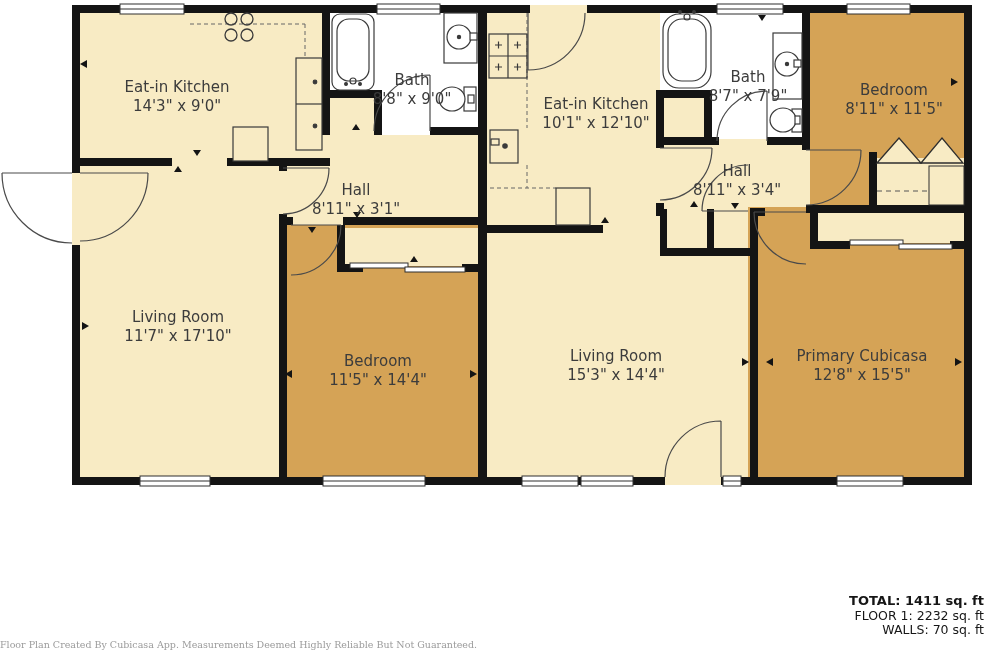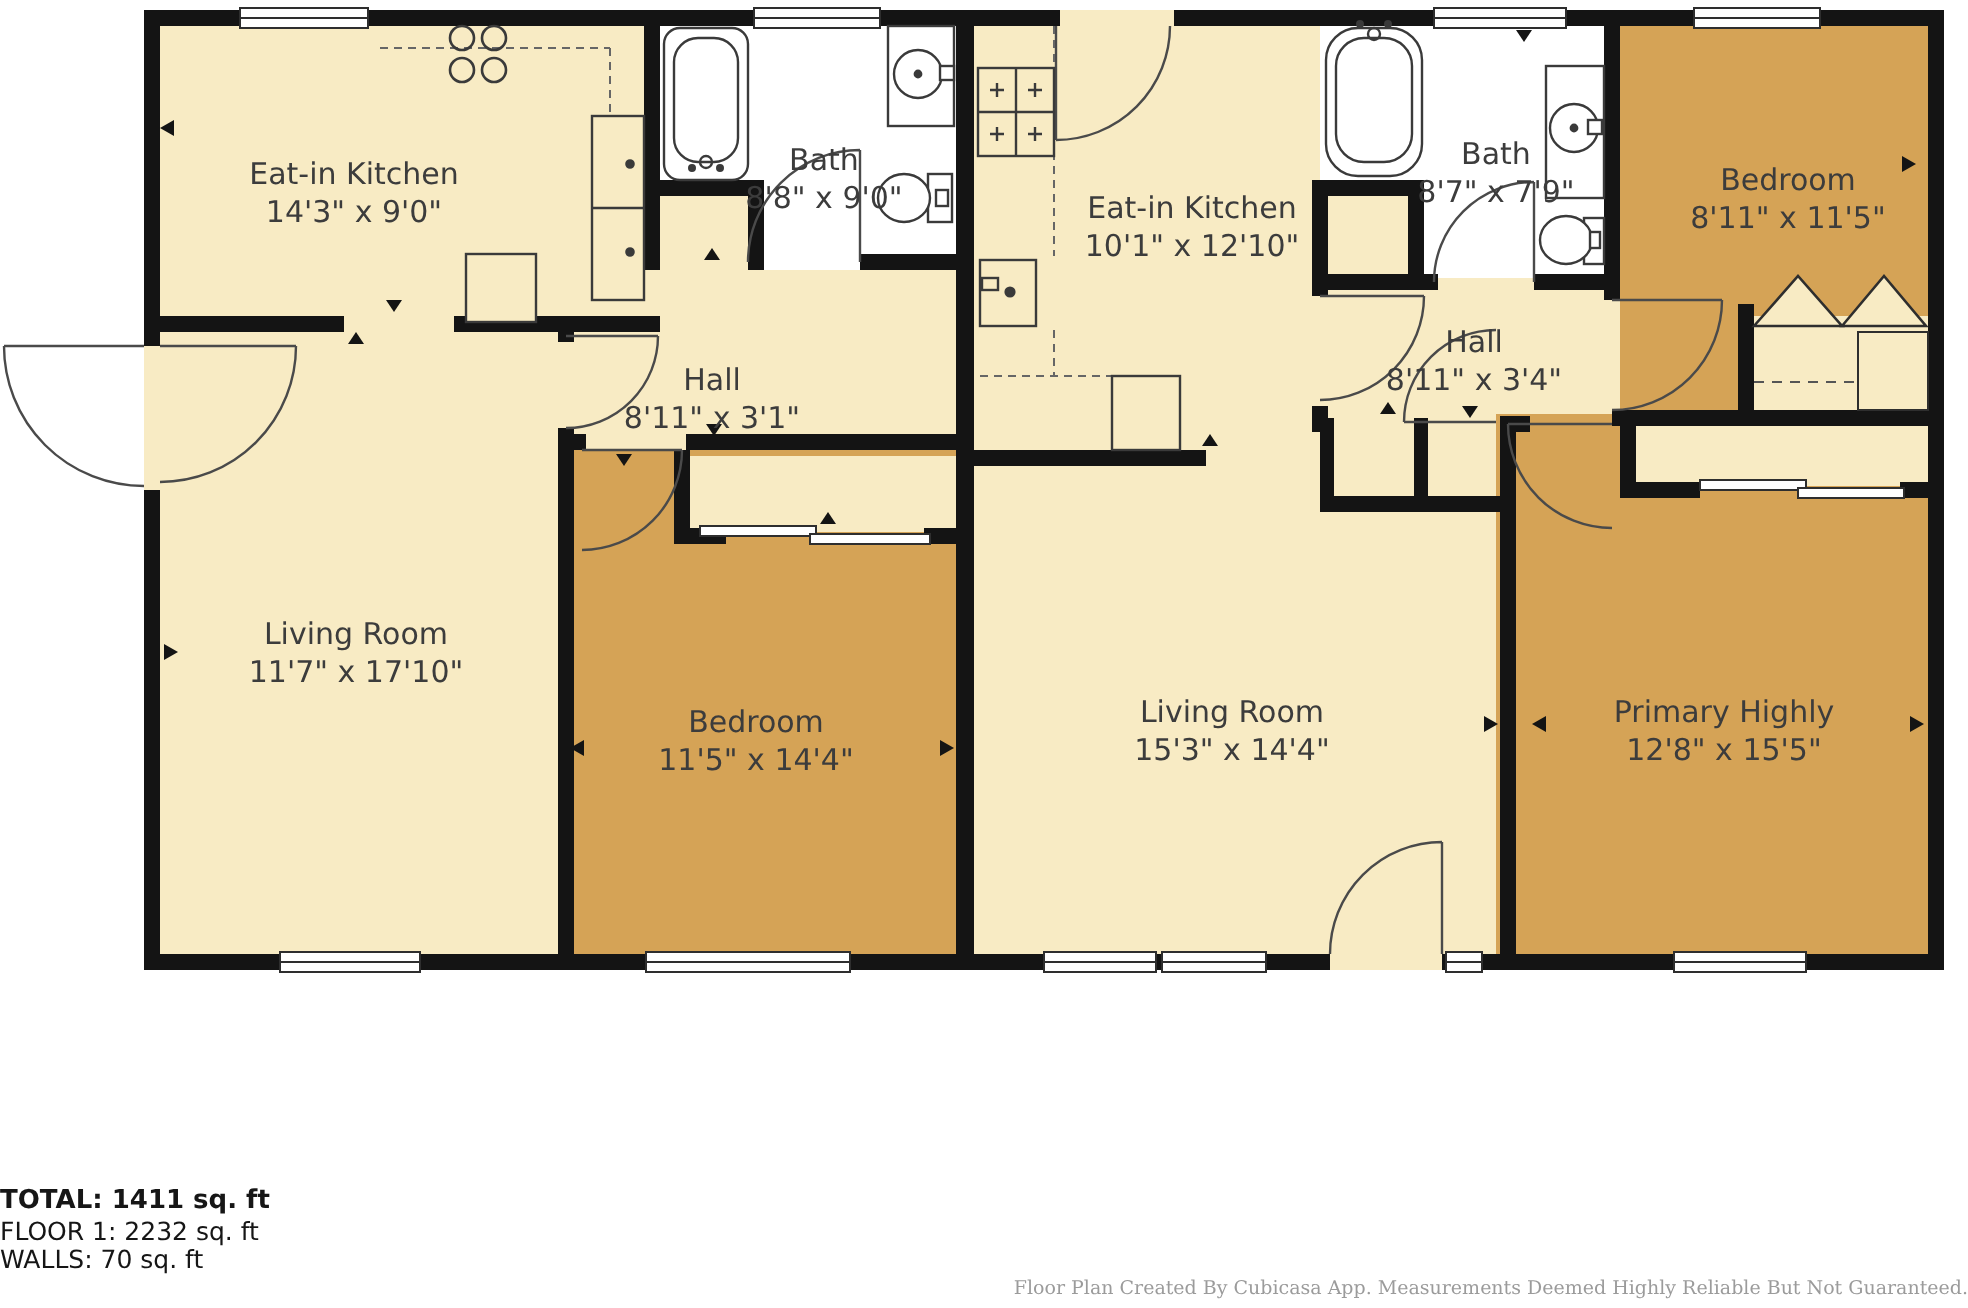--- a/index.html
+++ b/index.html
@@ -6,26 +6,26 @@
   .stage {
     position:relative; width:984px; height:654px; background:#ffffff;
     font-family:"DejaVu Sans","Liberation Sans",sans-serif; overflow:hidden;
   }
   .plan-svg { position:absolute; left:0; top:0; }
   .room-label {
     position:absolute; transform:translate(-50%,-50%); text-align:center;
     color:#3c3c3c; font-size:15px; line-height:19px; white-space:nowrap;
   }
   .summary {
-    position:absolute; left:0; right:0; top:594px; text-align:left;
+    position:absolute; left:0; right:0; top:594px; text-align:right;
     color:#161616; font-size:12.5px; line-height:14.5px;
   }
   .summary .total-line { font-weight:bold; font-size:13px; }
   .disclaimer {
-    position:absolute; left:0; right:0; top:639px; text-align:right;
+    position:absolute; left:0; right:0; top:639px; text-align:left;
     color:#9b9b9b; font-family:"DejaVu Serif","Liberation Serif",serif; font-size:9.5px;
   }
 </style>
 </head>
 <body>
 
 <div class="stage">
 
   <svg class="plan-svg" width="984" height="654" viewBox="0 0 984 654">
 
@@ -345,21 +345,21 @@
   </div>
   <div class="room-label" style="left:378px; top:371px;">
     <div>Bedroom</div>
     <div>11'5" x 14'4"</div>
   </div>
   <div class="room-label" style="left:616px; top:366px;">
     <div>Living Room</div>
     <div>15'3" x 14'4"</div>
   </div>
   <div class="room-label" style="left:862px; top:366px;">
-    <div>Primary Highly</div>
+    <div>Primary Cubicasa</div>
     <div>12'8" x 15'5"</div>
   </div>
 
   <div class="summary">
     <div class="total-line">TOTAL: 1411 sq. ft</div>
     <div>FLOOR 1: 2232 sq. ft</div>
     <div>WALLS: 70 sq. ft</div>
   </div>
   <div class="disclaimer">Floor Plan Created By Cubicasa App. Measurements Deemed Highly Reliable But Not Guaranteed.</div>
 

